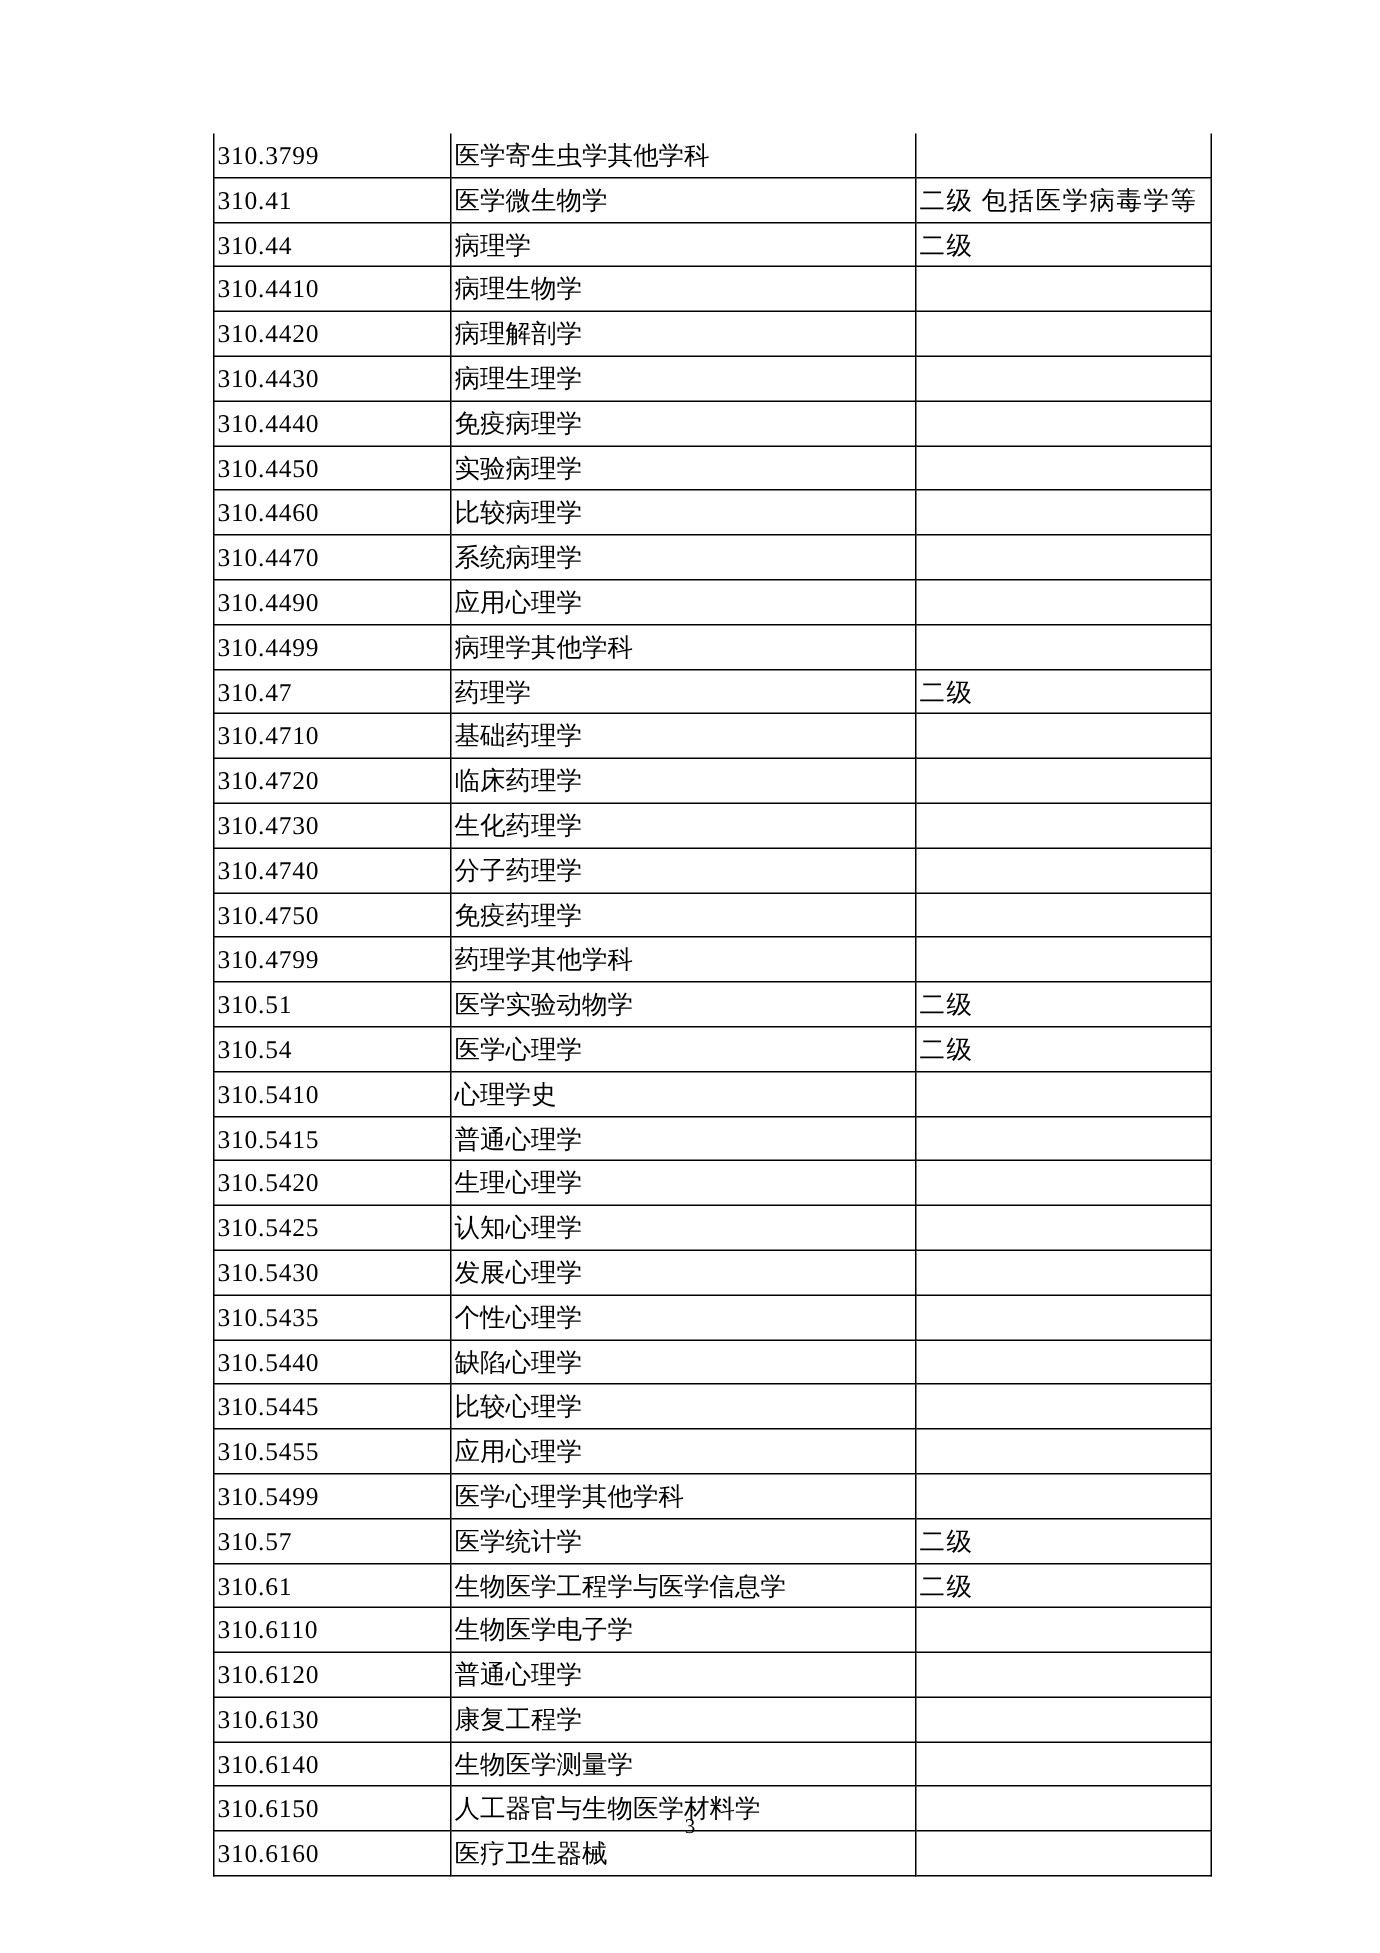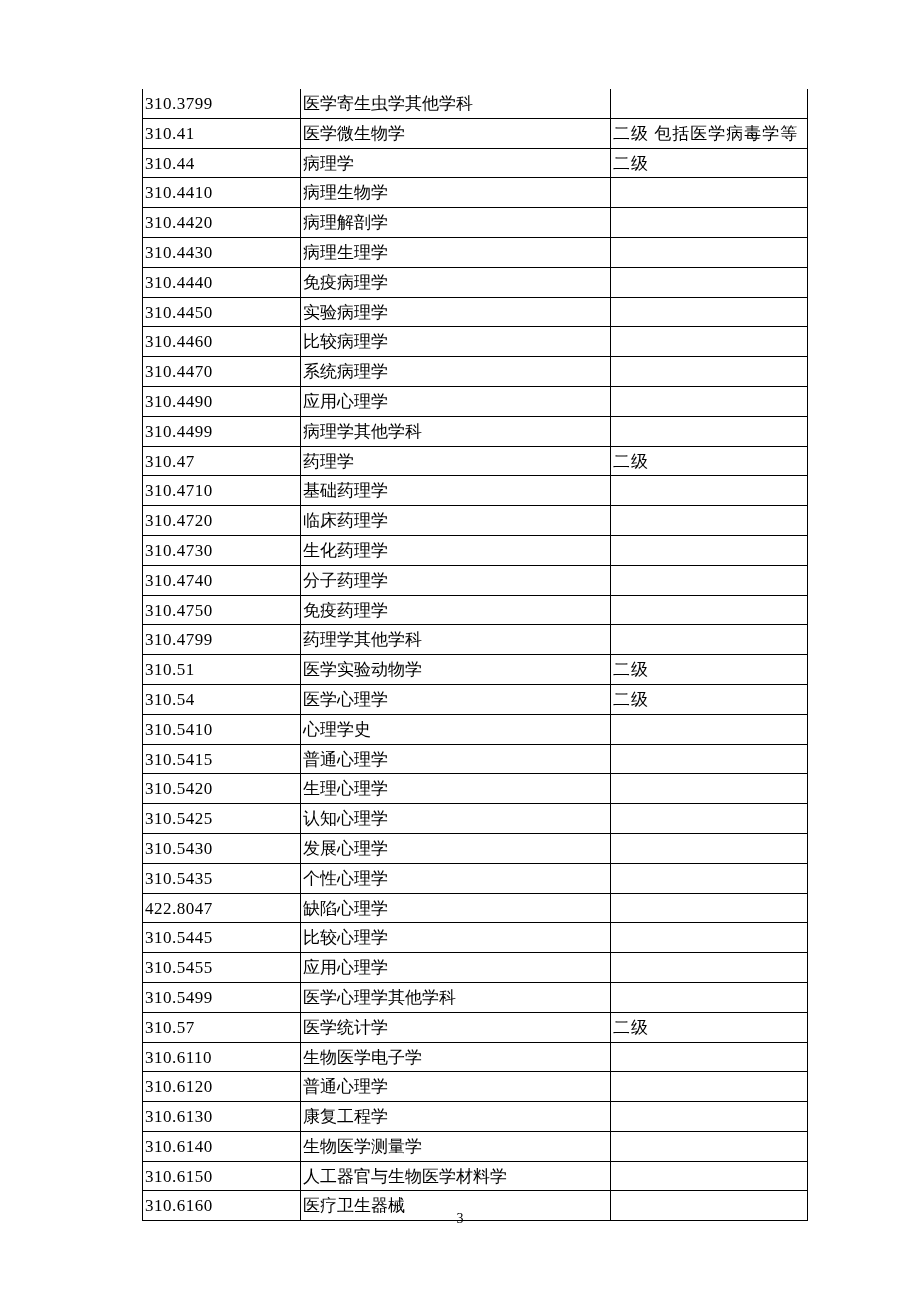--- a/index.html
+++ b/index.html
@@ -194,21 +194,21 @@
           <td class="col-code">310.5430</td>
           <td class="col-name">发展心理学</td>
           <td class="col-note"></td>
         </tr>
         <tr>
           <td class="col-code">310.5435</td>
           <td class="col-name">个性心理学</td>
           <td class="col-note"></td>
         </tr>
         <tr>
-          <td class="col-code">422.8047</td>
+          <td class="col-code">310.5440</td>
           <td class="col-name">缺陷心理学</td>
           <td class="col-note"></td>
         </tr>
         <tr>
           <td class="col-code">310.5445</td>
           <td class="col-name">比较心理学</td>
           <td class="col-note"></td>
         </tr>
         <tr>
           <td class="col-code">310.5455</td>
@@ -216,20 +216,25 @@
           <td class="col-note"></td>
         </tr>
         <tr>
           <td class="col-code">310.5499</td>
           <td class="col-name">医学心理学其他学科</td>
           <td class="col-note"></td>
         </tr>
         <tr>
           <td class="col-code">310.57</td>
           <td class="col-name">医学统计学</td>
+          <td class="col-note">二级</td>
+        </tr>
+        <tr>
+          <td class="col-code">310.61</td>
+          <td class="col-name">生物医学工程学与医学信息学</td>
           <td class="col-note">二级</td>
         </tr>
         <tr>
           <td class="col-code">310.6110</td>
           <td class="col-name">生物医学电子学</td>
           <td class="col-note"></td>
         </tr>
         <tr>
           <td class="col-code">310.6120</td>
           <td class="col-name">普通心理学</td>

